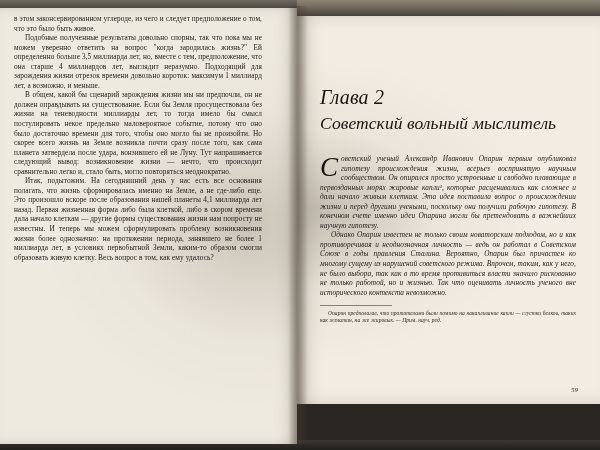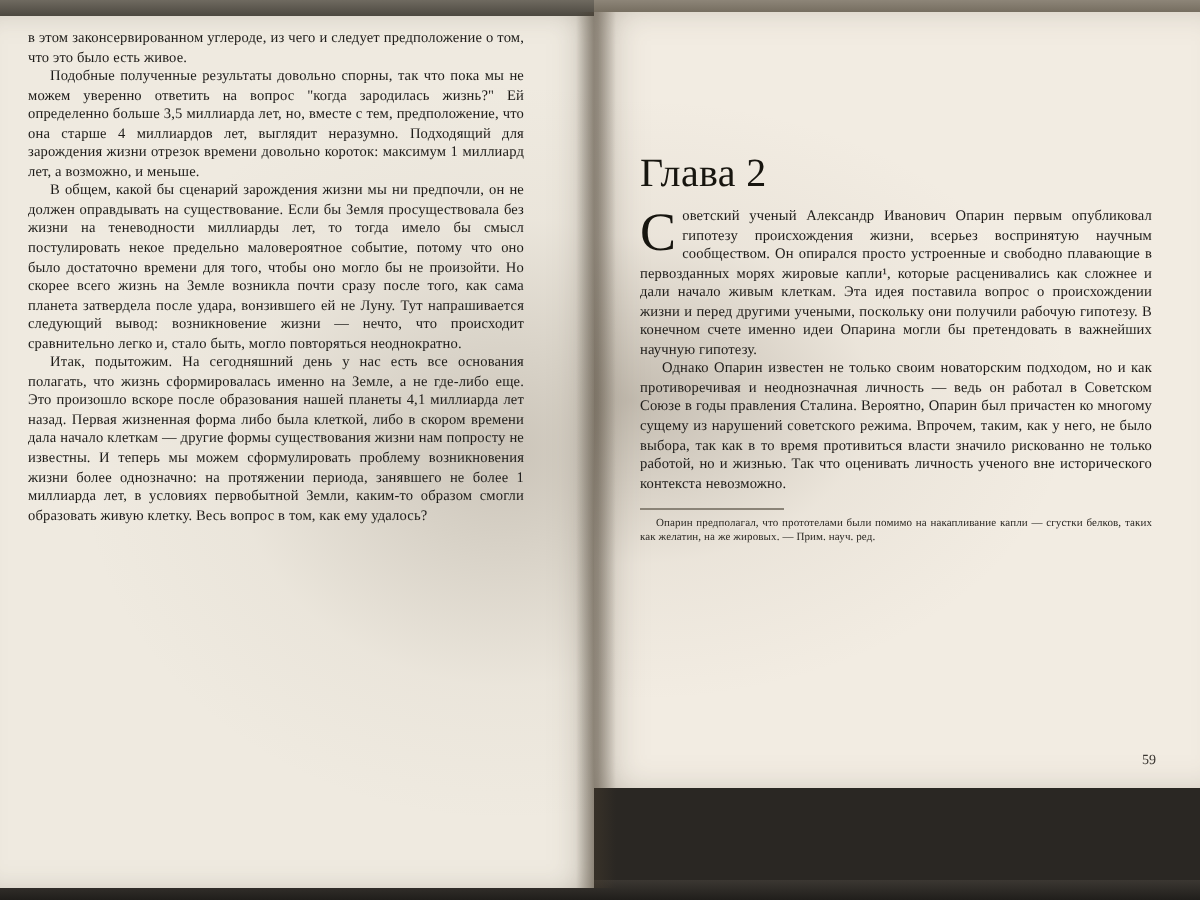--- a/index.html
+++ b/index.html
@@ -36,25 +36,26 @@
     box-shadow: inset -10px 0 18px -8px rgba(90,80,65,0.55);
   }
   .page-left-inner {
     position: absolute;
     left: 14px; top: 6px;
     width: 248px;
   }
   
   .page-right {
     position: absolute;
-    left: 297px; top: 6px;
+    left: 297px; top: 16px;
     width: 303px; height: 388px;
     background: #f2ece2;
     background-image: radial-gradient(ellipse at 6% 50%, rgba(120,110,95,0.38) 0%, rgba(150,140,125,0.08) 30%, rgba(255,255,255,0) 55%);
     box-shadow: inset 12px 0 20px -8px rgba(90,80,65,0.5);
+    font-style: italic;
   }
   .page-right-inner {
     position: absolute;
     left: 23px; top: 70px;
     width: 256px;
   }
   
   .spine {
     position: absolute;
     left: 288px; top: 6px;
@@ -131,32 +132,33 @@
 </head>
 <body>
 
 <div id="page">
 
   <div class="bg-top"></div>
   <div class="bg-bottom"></div>
 
   <div class="page-left">
     <div class="page-left-inner">
-      <p class="noindent">в этом законсервированном углероде, из чего и следует предположение о том, что это было есть живое.</p>
+      <p class="noindent">в этом законсервированном углероде, из чего и следует предположение о том, что это было быть живое.</p>
       <p>Подобные полученные результаты довольно спорны, так что пока мы не можем уверенно ответить на вопрос "когда зародилась жизнь?" Ей определенно больше 3,5 миллиарда лет, но, вместе с тем, предположение, что она старше 4 миллиардов лет, выглядит неразумно. Подходящий для зарождения жизни отрезок времени довольно короток: максимум 1 миллиард лет, а возможно, и меньше.</p>
       <p>В общем, какой бы сценарий зарождения жизни мы ни предпочли, он не должен оправдывать на существование. Если бы Земля просуществовала без жизни на теневодности миллиарды лет, то тогда имело бы смысл постулировать некое предельно маловероятное событие, потому что оно было достаточно времени для того, чтобы оно могло бы не произойти. Но скорее всего жизнь на Земле возникла почти сразу после того, как сама планета затвердела после удара, вонзившего ей не Луну. Тут напрашивается следующий вывод: возникновение жизни — нечто, что происходит сравнительно легко и, стало быть, могло повторяться неоднократно.</p>
       <p>Итак, подытожим. На сегодняшний день у нас есть все основания полагать, что жизнь сформировалась именно на Земле, а не где-либо еще. Это произошло вскоре после образования нашей планеты 4,1 миллиарда лет назад. Первая жизненная форма либо была клеткой, либо в скором времени дала начало клеткам — другие формы существования жизни нам попросту не известны. И теперь мы можем сформулировать проблему возникновения жизни более однозначно: на протяжении периода, занявшего не более 1 миллиарда лет, в условиях первобытной Земли, каким-то образом смогли образовать живую клетку. Весь вопрос в том, как ему удалось?</p>
     </div>
   </div>
 
   <div class="right-top-band"></div>
 
   <div class="page-right">
     <div class="page-right-inner">
       <div class="chap-num">Глава 2</div>
+      <div class="chap-title">Советский вольный мыслитель</div>
 
       <p class="dropcap-para"><span class="dropcap">С</span><span>оветский ученый Александр Иванович Опарин первым опубликовал гипотезу происхождения жизни, всерьез воспринятую научным сообществом. Он опирался просто устроенные и свободно плавающие в первозданных морях жировые капли¹, которые расценивались как сложнее и дали начало живым клеткам. Эта идея поставила вопрос о происхождении жизни и перед другими учеными, поскольку они получили рабочую гипотезу. В конечном счете именно идеи Опарина могли бы претендовать в важнейших научную гипотезу.</span></p>
       <p>Однако Опарин известен не только своим новаторским подходом, но и как противоречивая и неоднозначная личность — ведь он работал в Советском Союзе в годы правления Сталина. Вероятно, Опарин был причастен ко многому сущему из нарушений советского режима. Впрочем, таким, как у него, не было выбора, так как в то время противиться власти значило рискованно не только работой, но и жизнью. Так что оценивать личность ученого вне исторического контекста невозможно.</p>
 
       <div class="footnote-rule"></div>
       <p class="footnote">Опарин предполагал, что прототелами были помимо на накапливание капли — сгустки белков, таких как желатин, на же жировых. — Прим. науч. ред.</p>
     </div>
     <div class="pagenum">59</div>
   </div>
 

